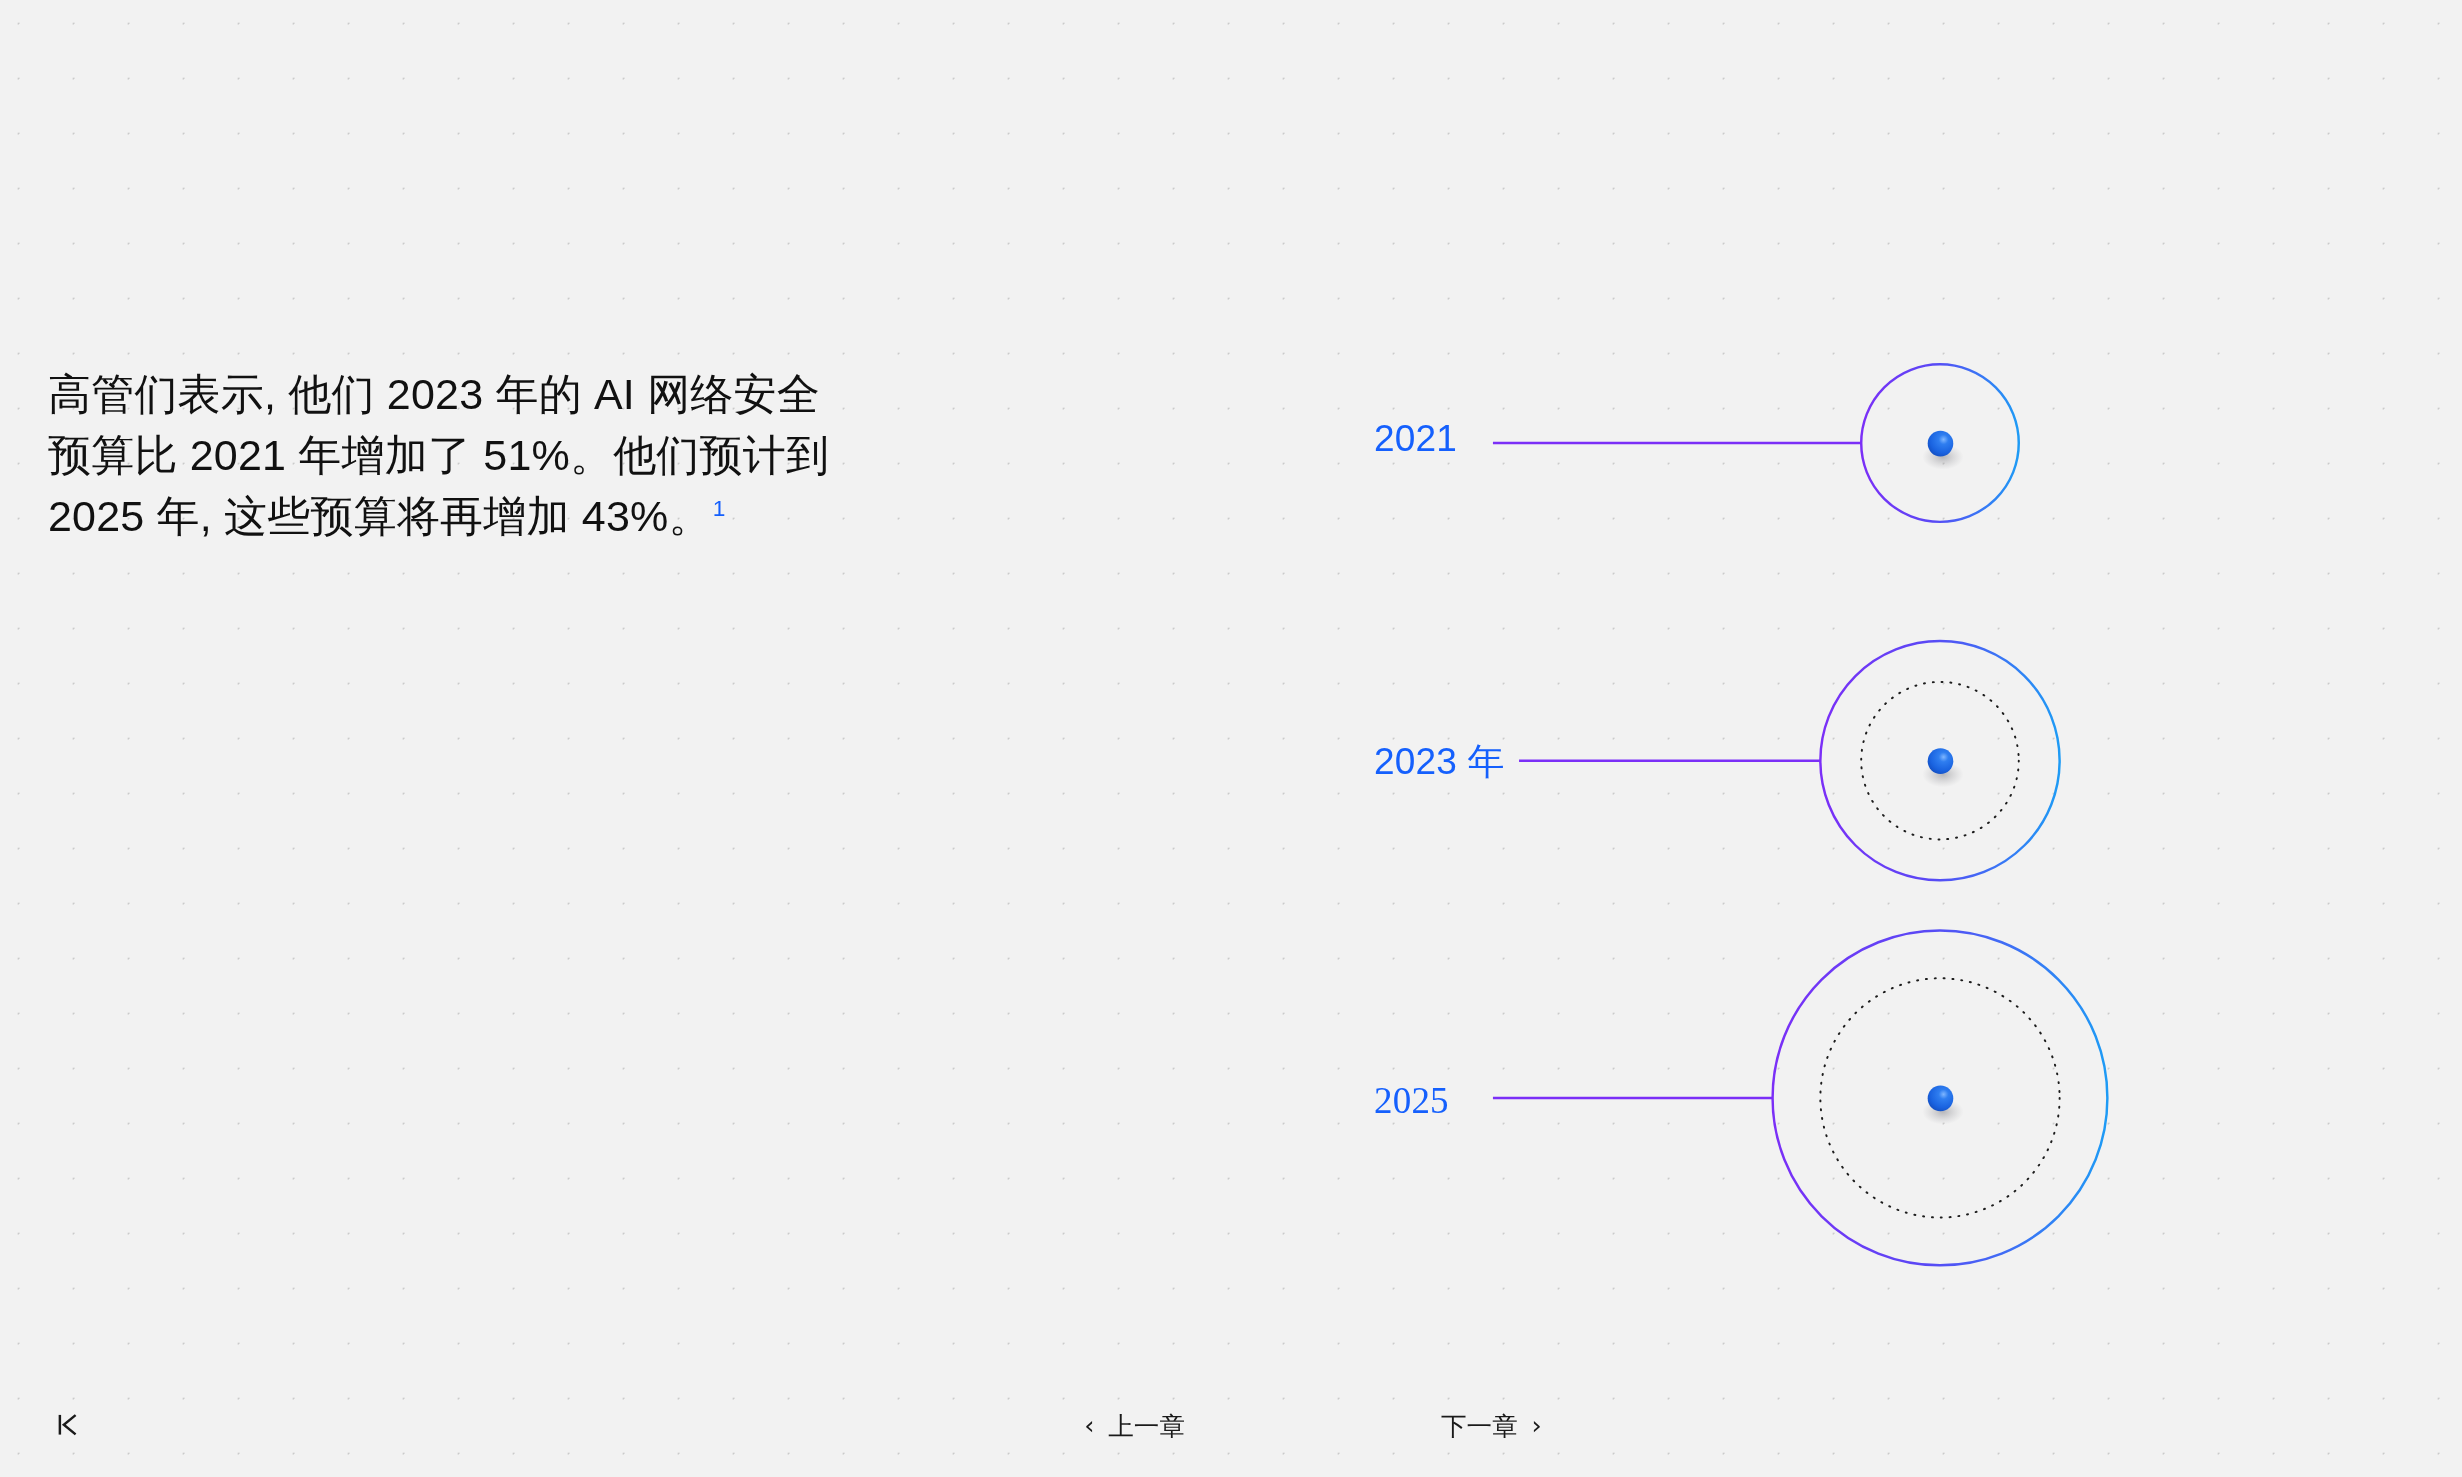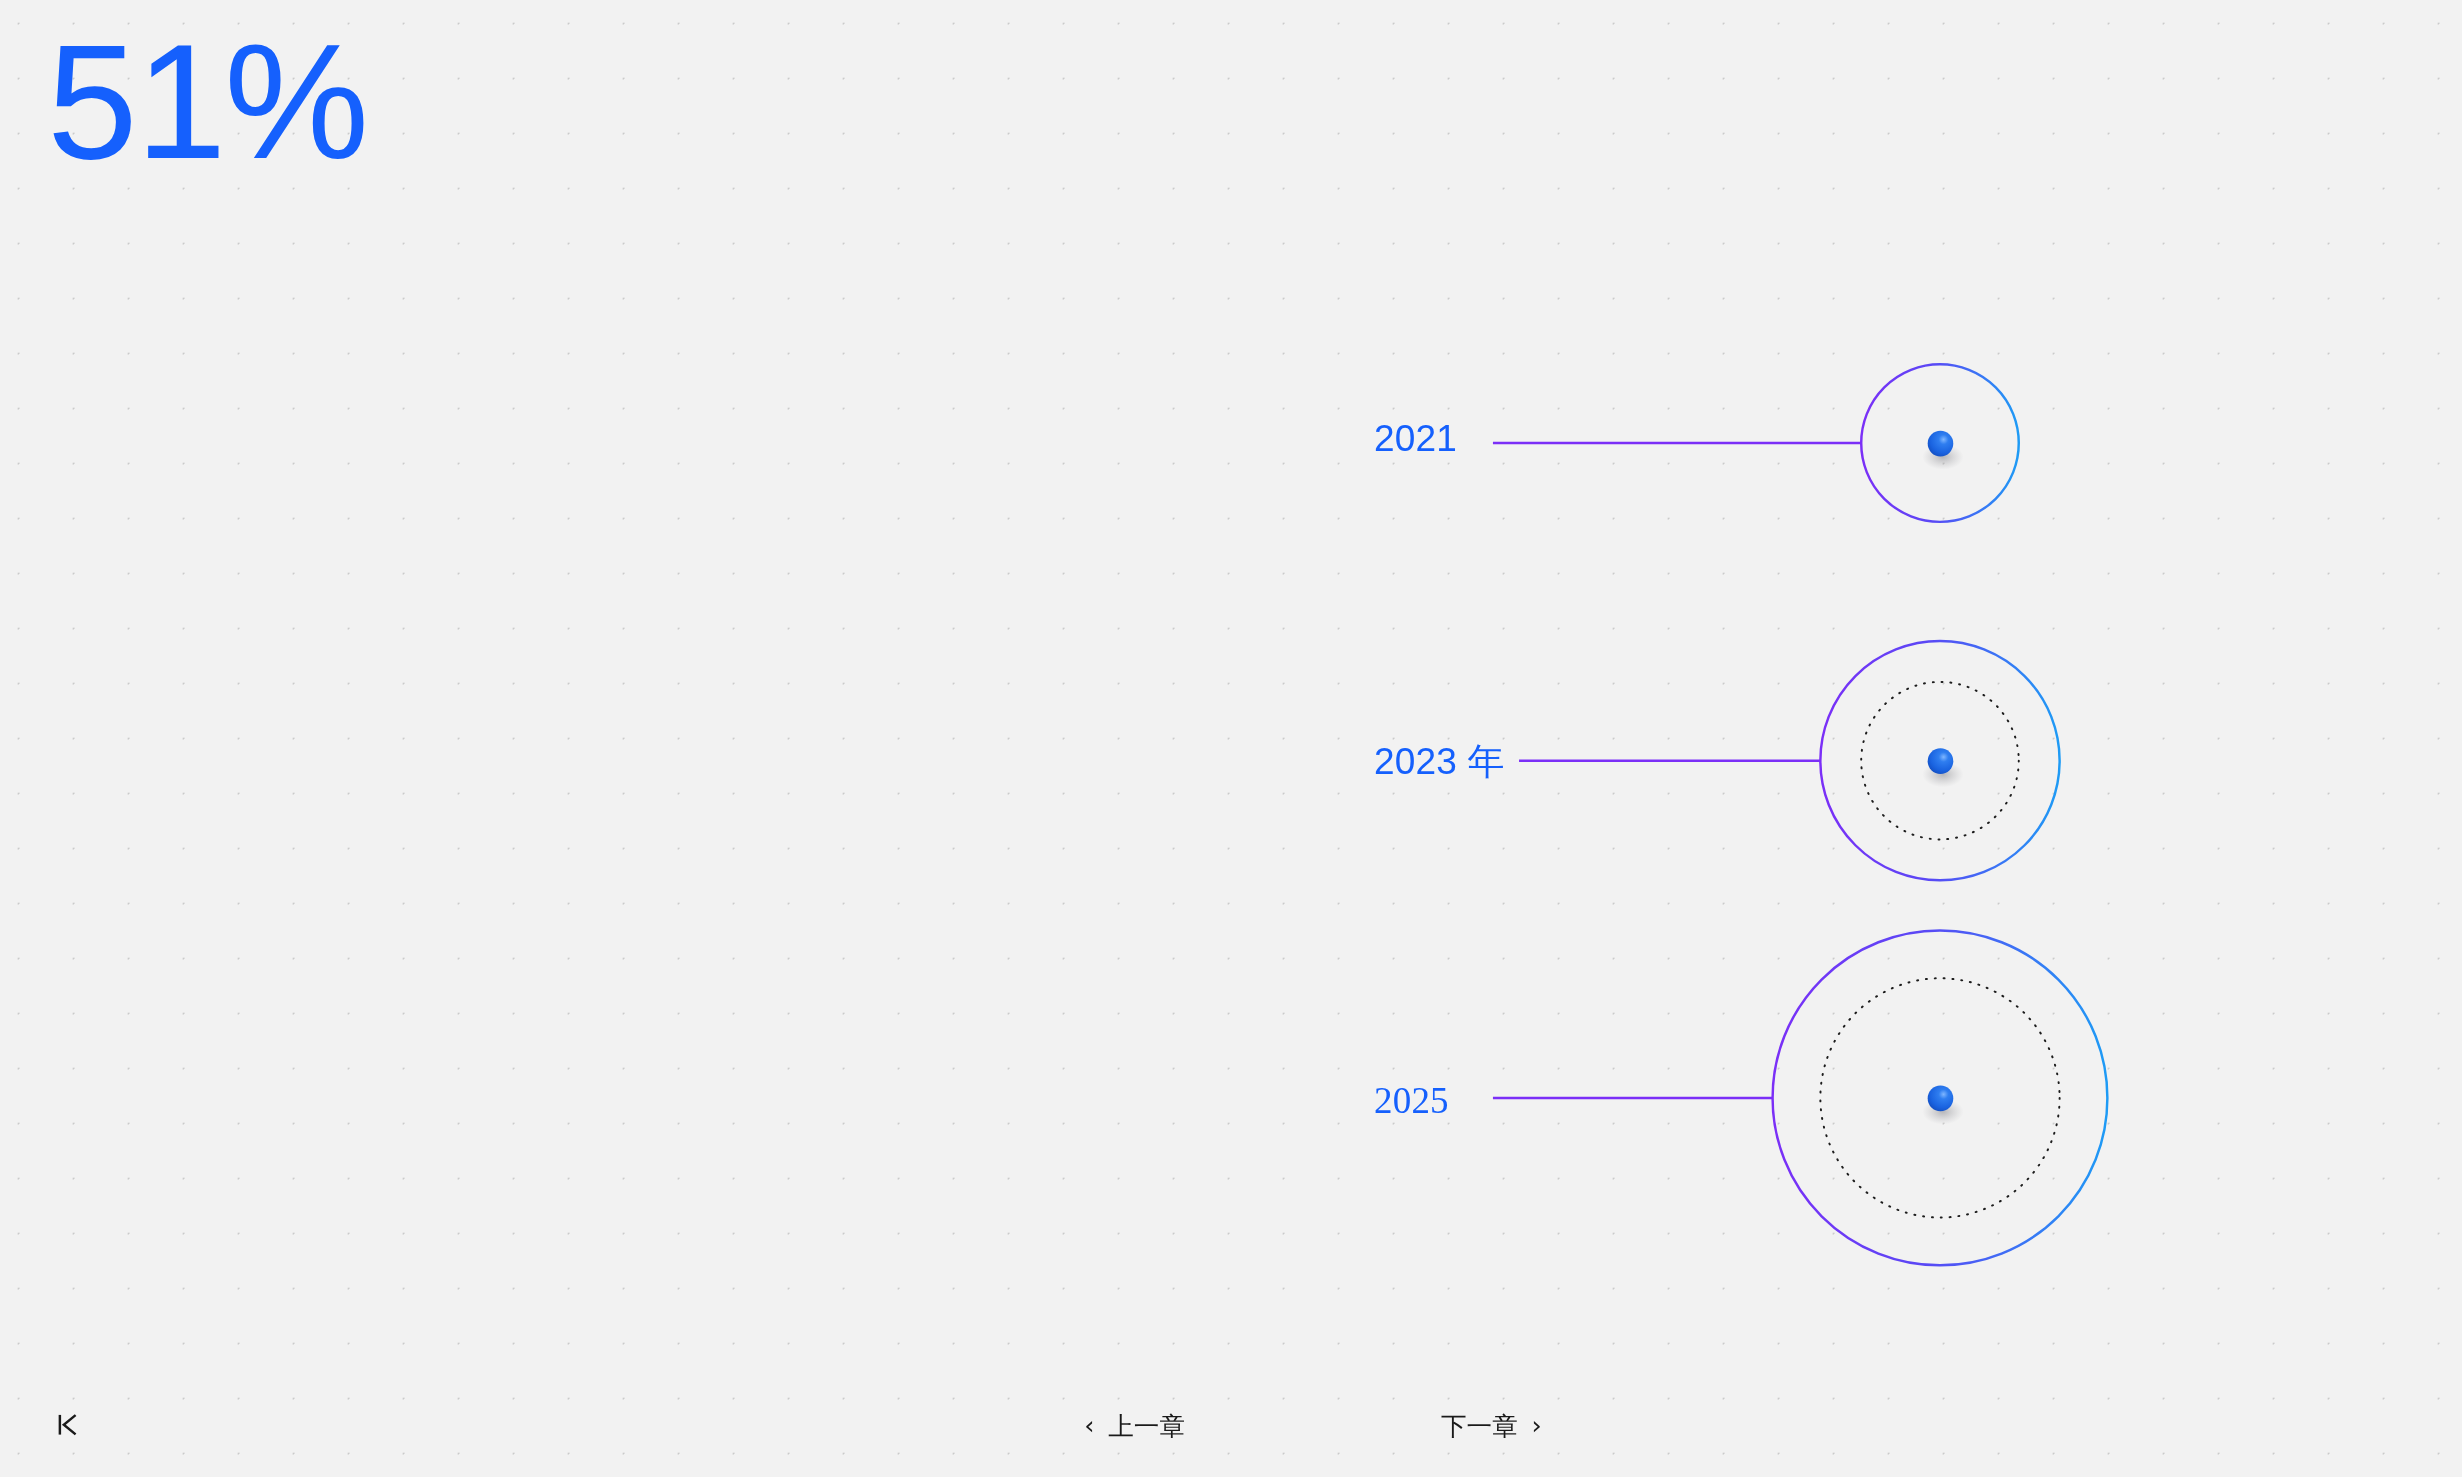--- a/index.html
+++ b/index.html
@@ -126,22 +126,24 @@
     line-height: 1;
     color: #1a1a1a;
     font-family: "DejaVu Sans", sans-serif;
   }
 </style>
 </head>
 <body>
 
 <div class="slide">
 
-  <div class="headline">51%</div>
-
+
+  <div class="body-copy">
+    <span>高管们表示, 他们 2023 年的 AI 网络安全预算比 2021 年增加了 51%。他们预计到 2025 年, 这些预算将再增加 43%。</span><span class="fn">1</span>
+  </div>
 
   <div class="diagram">
     <svg width="2626" height="1477" viewBox="0 0 5333 3000" xmlns="http://www.w3.org/2000/svg">
       <defs>
         <linearGradient id="ringGrad" x1="0" y1="0" x2="1" y2="0">
           <stop offset="0%" stop-color="#7b2ff7"></stop>
           <stop offset="45%" stop-color="#5a48f5"></stop>
           <stop offset="100%" stop-color="#1e9bf5"></stop>
         </linearGradient>
         <radialGradient id="sphereGrad" cx="62%" cy="34%" r="72%">

